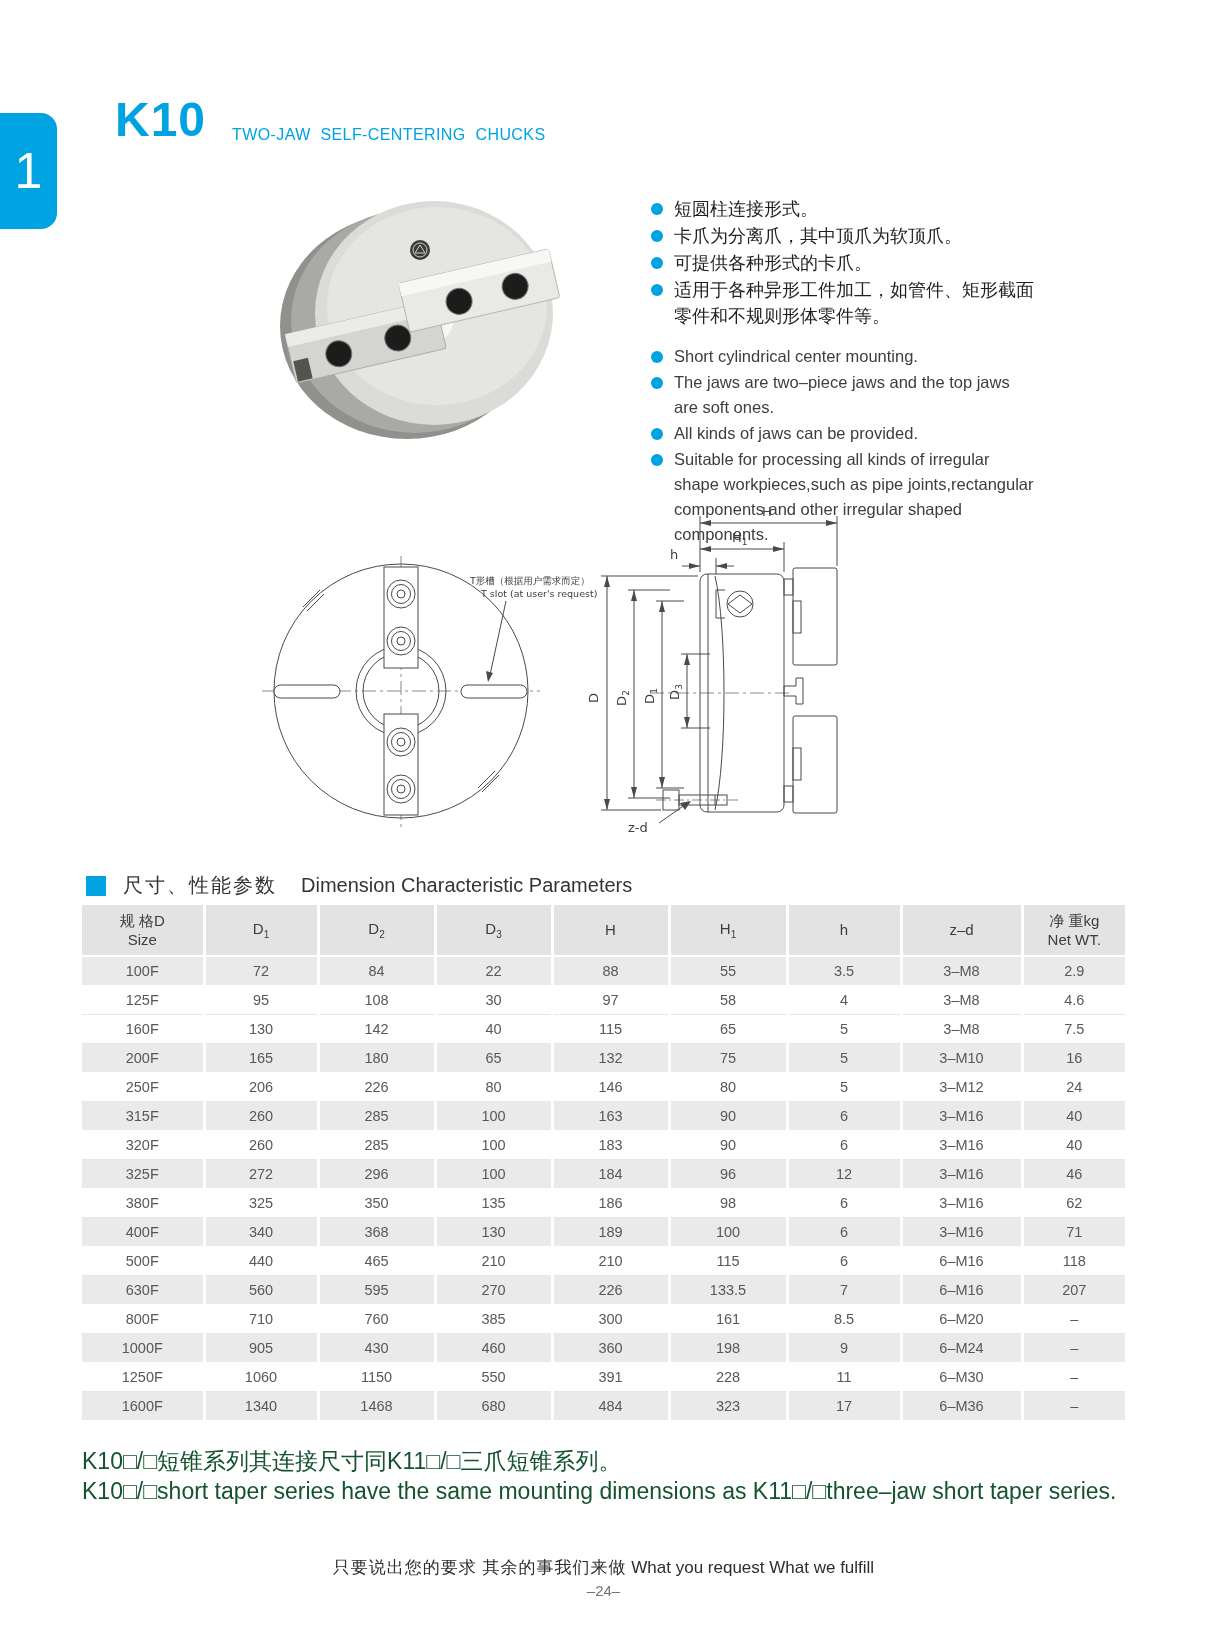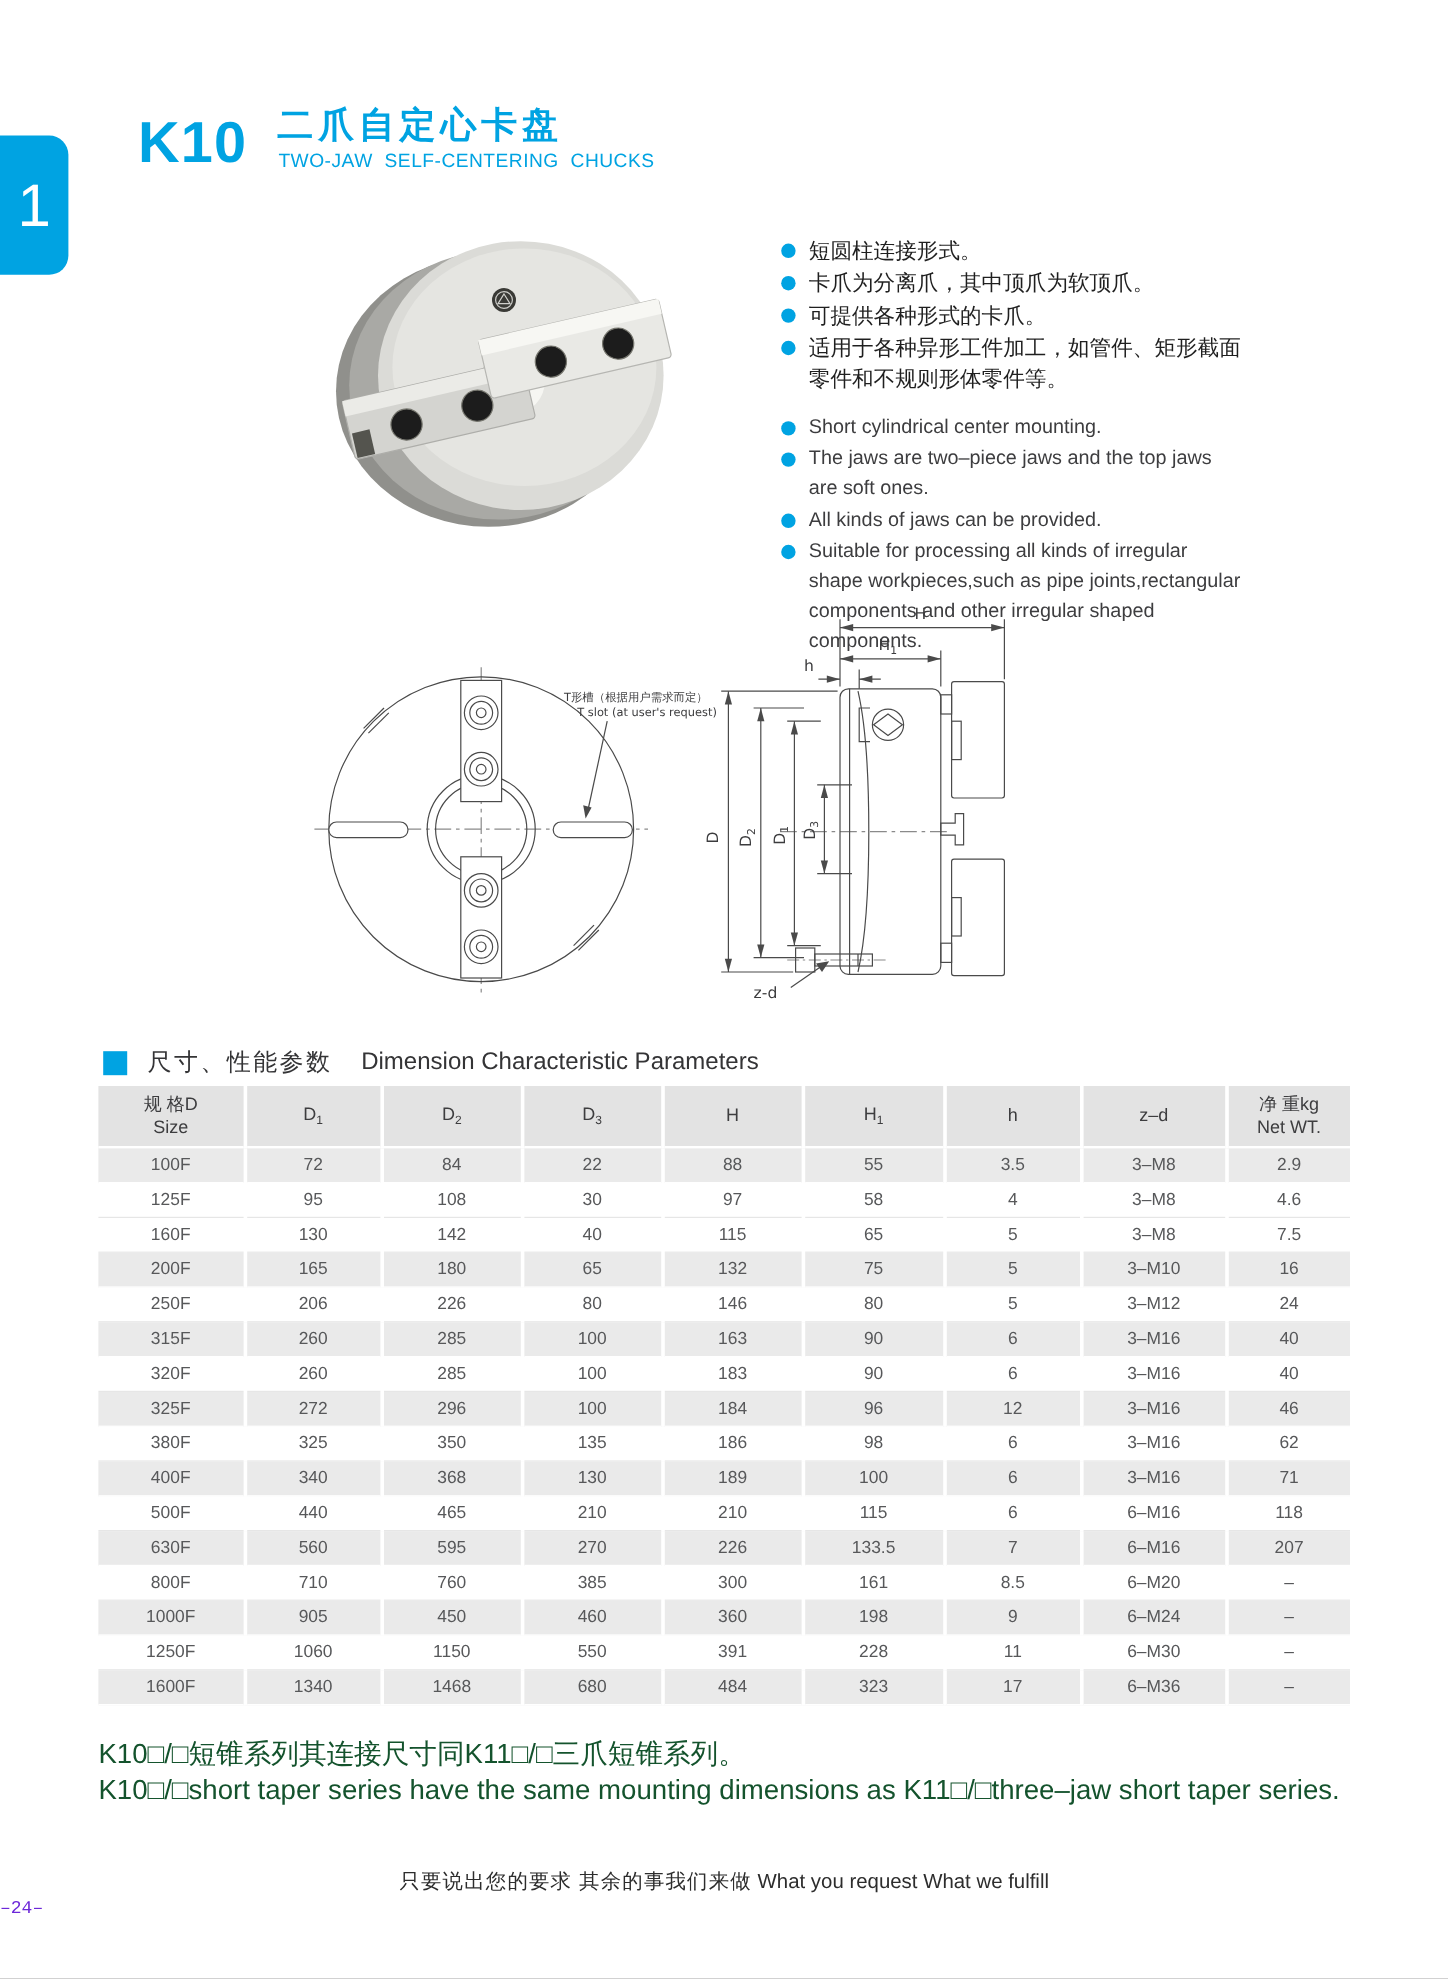--- a/index.html
+++ b/index.html
@@ -35,33 +35,32 @@
                 border-right:3px solid #fff;text-align:center;line-height:1.3;border-bottom:2px solid #fff;}
   .dim-table td{height:26px;text-align:center;font-size:14.5px;color:#57585a;
                 border-right:3px solid #fff;border-bottom:1px solid #e6e6e6;background:#fff;}
   .dim-table th:last-child,.dim-table td:last-child{border-right:none;}
   .dim-table tr.alt td{background:#eaeaea;border-bottom:1px solid #fff;}
   .dim-table sub{font-size:10px;}
   
   .notes{position:absolute;left:82px;top:1446px;font-size:23px;color:#14532d;line-height:30px;}
   .slogan{position:absolute;left:0;right:0;top:1556px;text-align:center;font-size:17px;color:#2d2d2d;}
   .slogan .zh{letter-spacing:1px;font-weight:500;}
-  .pagenum{position:absolute;left:0;right:0;top:1582px;text-align:left;font-size:15px;color:#6d28d9;font-family:Liberation Mono, monospace;}
+  .pagenum{position:absolute;left:0;right:0;top:1582px;text-align:center;font-size:15px;color:#737373;}
 </style>
 </head>
 <body>
 
 <div class="page">
 
   <div class="side-tab">
     <span>1</span>
   </div>
 
   <div class="model">K10</div>
-  <div class="title-zh">二爪自定心卡盘</div>
   <div class="title-en">TWO-JAW SELF-CENTERING CHUCKS</div>
 
   <svg class="photo" viewBox="0 0 330 265">
     <ellipse cx="150" cy="136" rx="127" ry="113" fill="#90908c"></ellipse>
     <ellipse cx="158" cy="131" rx="124" ry="112" fill="#a9a9a5"></ellipse>
     <ellipse cx="177" cy="123" rx="119" ry="112" fill="#dbdbd7"></ellipse>
     <ellipse cx="180" cy="116" rx="110" ry="99" fill="#e5e5e1"></ellipse>
     <g transform="rotate(-13 170 128)">
       <circle cx="170" cy="128" r="27" fill="#f6f6f2"></circle>
       <path d="M143,128 a27,27 0 0 1 54,0 z" fill="#b4b4b0"></path>
@@ -406,21 +405,21 @@
           <td>385</td>
           <td>300</td>
           <td>161</td>
           <td>8.5</td>
           <td>6–M20</td>
           <td>–</td>
         </tr>
         <tr class="alt">
           <td>1000F</td>
           <td>905</td>
-          <td>450</td>
+          <td>430</td>
           <td>460</td>
           <td>360</td>
           <td>198</td>
           <td>9</td>
           <td>6–M24</td>
           <td>–</td>
         </tr>
         <tr>
           <td>1250F</td>
           <td>1060</td>

